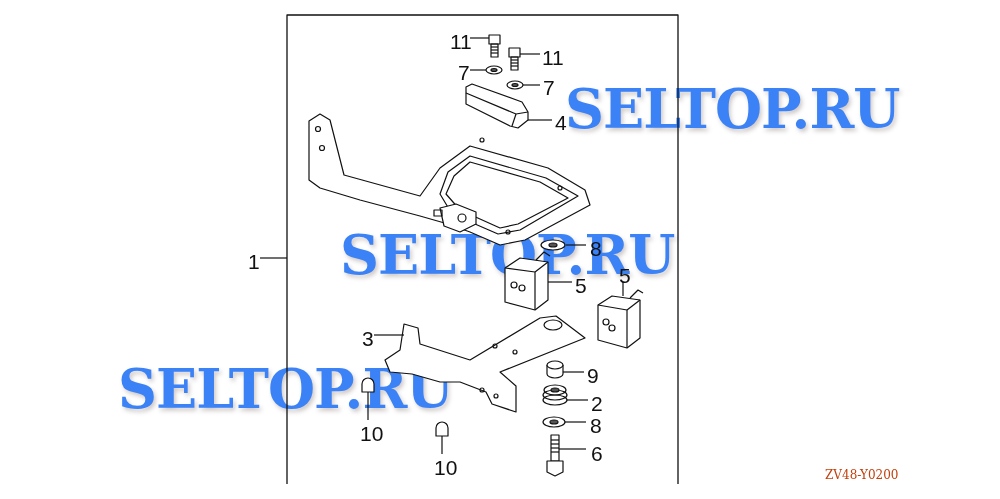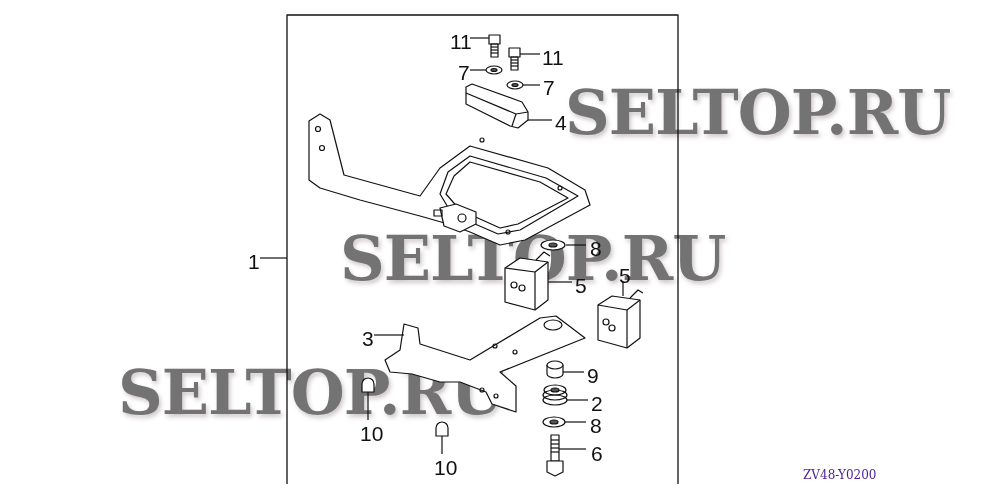--- a/index.html
+++ b/index.html
@@ -1,20 +1,20 @@
 <!DOCTYPE html>
 <html><head>
 <meta charset="utf-8">
 <style>
   html, body { margin: 0; padding: 0; background: #ffffff; }
   body { width: 1000px; height: 499px; overflow: hidden; position: relative; font-family: "Liberation Sans", sans-serif; }
   #stage { position: absolute; left: 0; top: 0; width: 1000px; height: 499px; }
   .callout { position: absolute; font-family: "Liberation Sans", sans-serif; font-size: 21px; color: #111; line-height: 1; }
-  .watermark { position: absolute; font-family: "DejaVu Serif", serif; font-weight: bold; font-size: 62px; color: #737373; letter-spacing: -1px; text-shadow: 2px 3px 4px rgba(120,100,100,0.35); line-height: 1; white-space: nowrap; }
-  .diagram-code { position: absolute; font-family: "DejaVu Serif", serif; font-size: 12px; color: #4c1d95; }
+  .watermark { position: absolute; font-family: "DejaVu Serif", serif; font-weight: bold; font-size: 54px; color: #3b82f6; letter-spacing: -1px; text-shadow: 2px 3px 4px rgba(120,100,100,0.35); line-height: 1; white-space: nowrap; }
+  .diagram-code { position: absolute; font-family: "DejaVu Serif", serif; font-size: 12px; color: #c2410c; margin-left: 22px; }
 </style>
 </head>
 <body>
 
 <div id="stage">
 
   <div class="watermark" style="left:565px; top:82px;">SELTOP.RU</div>
   <div class="watermark" style="left:340px; top:228px;">SELTOP.RU</div>
   <div class="watermark" style="left:118px; top:362px;">SELTOP.RU</div>
 

